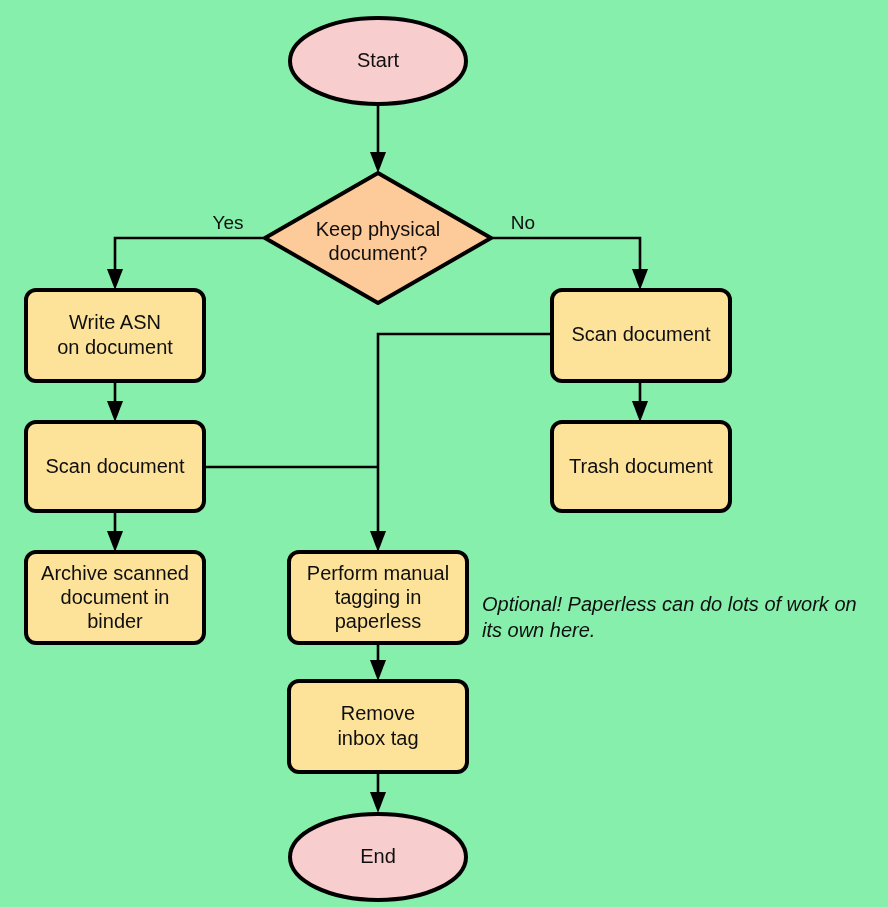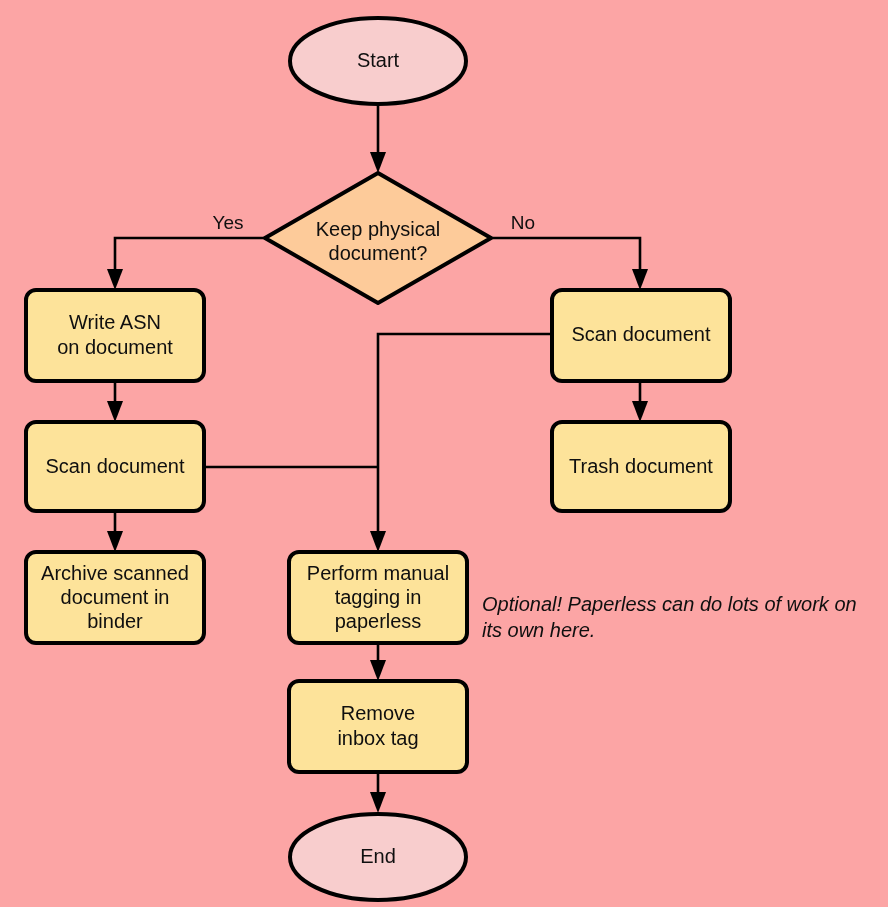--- a/index.html
+++ b/index.html
@@ -10,21 +10,21 @@
   body {
     width: 888px;
     height: 907px;
     font-family: "Liberation Sans", sans-serif;
     overflow: hidden;
   }
   #flowchart-root {
     position: relative;
     width: 888px;
     height: 907px;
-    background: #fca5a5;
+    background: #86efac;
   }
   svg.chart {
     display: block;
     width: 888px;
     height: 907px;
   }
   .node-shape {
     stroke: #000000;
     stroke-width: 4;
     stroke-linejoin: round;

